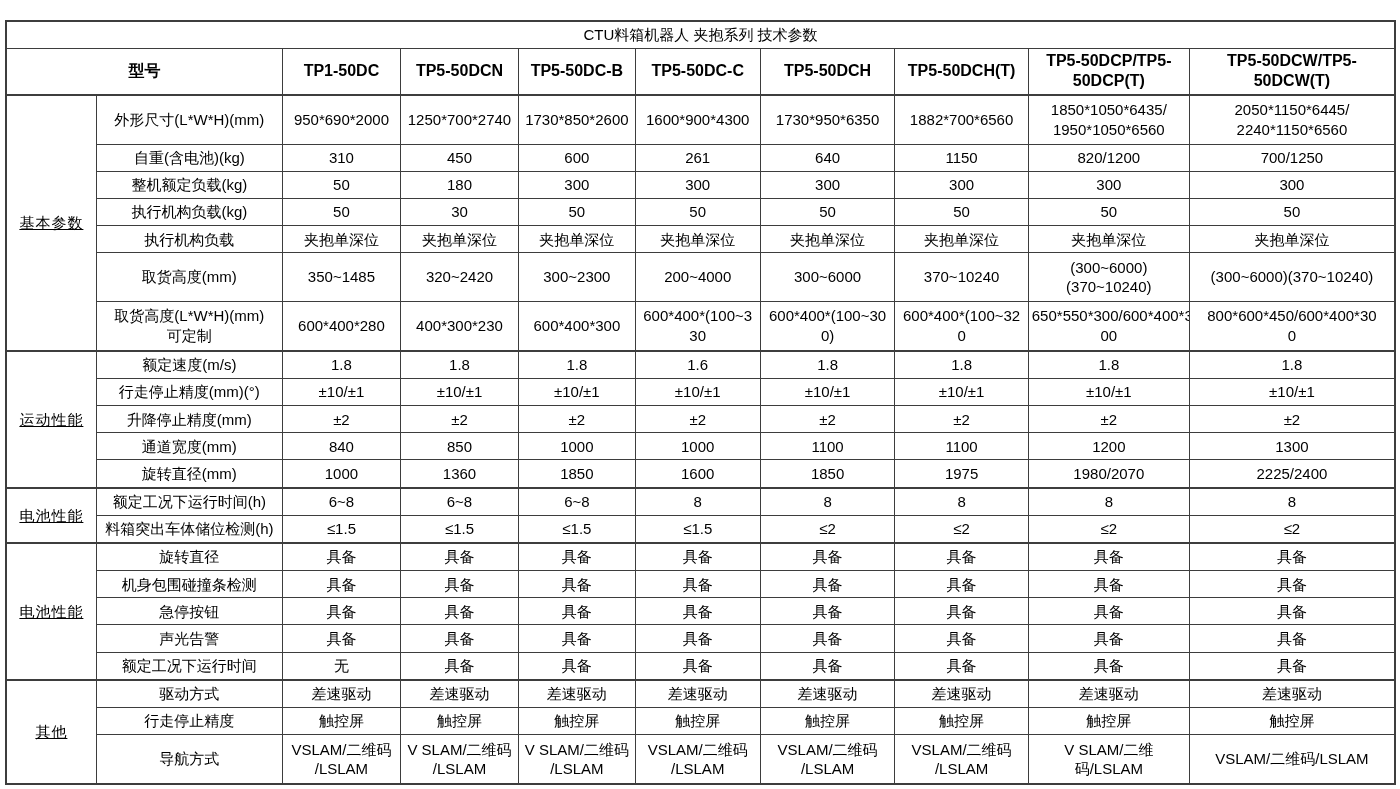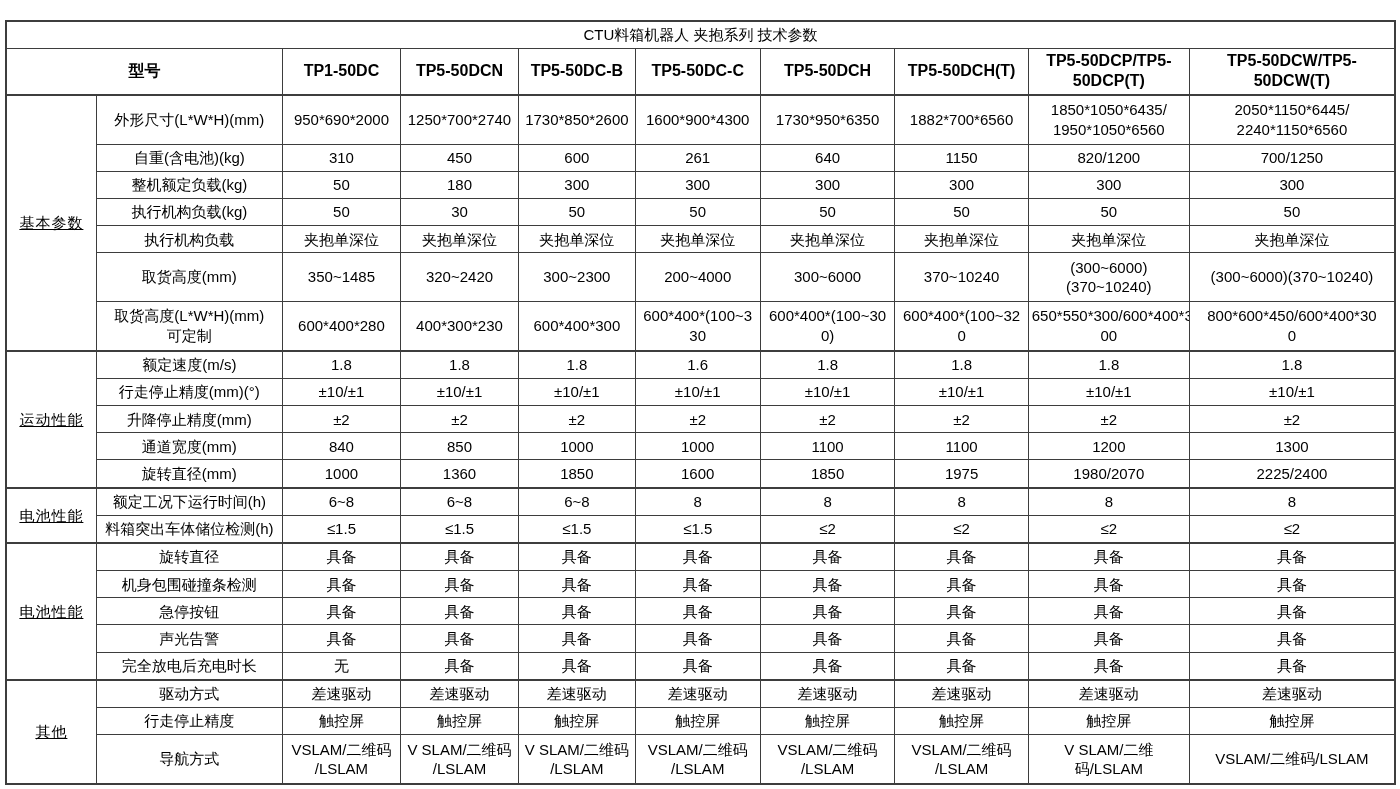--- a/index.html
+++ b/index.html
@@ -290,21 +290,21 @@
           <td class="val">具备</td>
           <td class="val">具备</td>
           <td class="val">具备</td>
           <td class="val">具备</td>
           <td class="val">具备</td>
           <td class="val">具备</td>
           <td class="val">具备</td>
           <td class="val">具备</td>
         </tr>
         <tr>
-          <td class="spec-label">完全放电后充电时长</td>
+          <td class="spec-label">额定工况下运行时间</td>
           <td class="val">无</td>
           <td class="val">具备</td>
           <td class="val">具备</td>
           <td class="val">具备</td>
           <td class="val">具备</td>
           <td class="val">具备</td>
           <td class="val">具备</td>
           <td class="val">具备</td>
         </tr>
         <tr class="sec-start">

